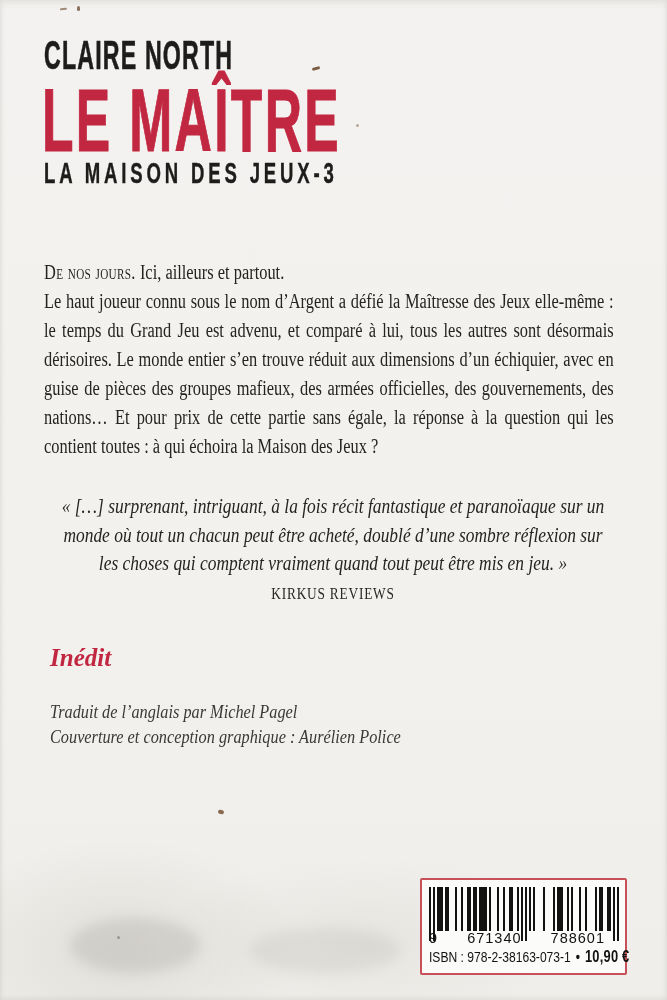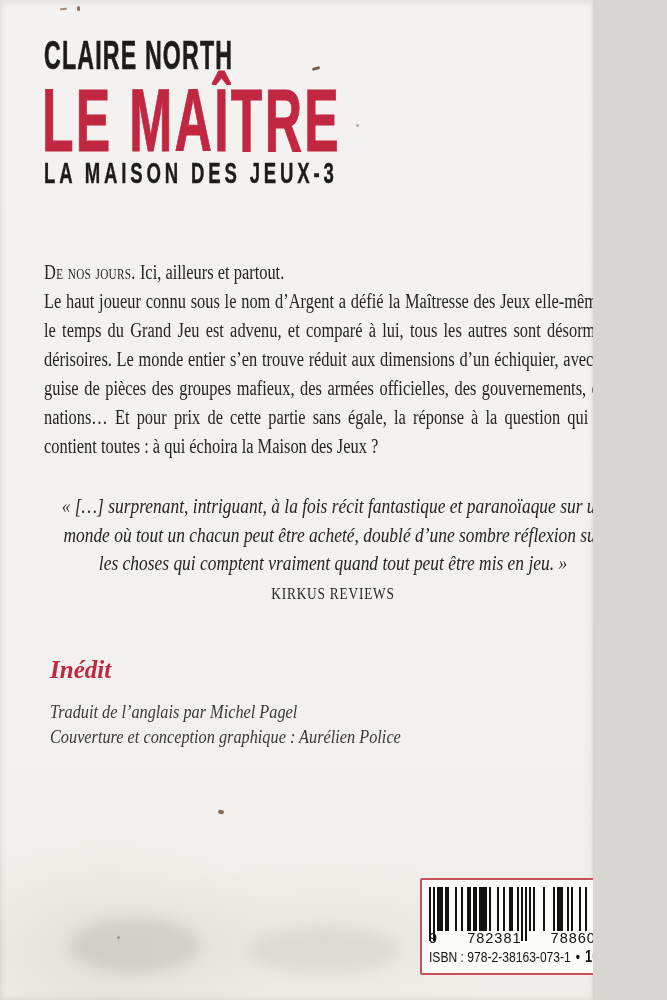--- a/index.html
+++ b/index.html
@@ -6,21 +6,21 @@
     --accent:#c22741;
     --box-border:#c75059;
     --ink:#1d1c1a;
     --body-ink:#262421;
     --paper:#f2f1ee;
   }
   *{margin:0;padding:0;box-sizing:border-box;}
   html,body{width:667px;height:1000px;}
   body{font-family:"Liberation Serif",serif;background:#d8d6d2;}
   .page{
-    position:relative;width:593px;height:1000px;overflow:hidden;
+    position:relative;width:667px;height:1000px;overflow:hidden;
     background:
       radial-gradient(260px 160px at 18% 95%, rgba(168,166,158,0.22), rgba(168,166,158,0) 70%),
       radial-gradient(300px 120px at 55% 94%, rgba(170,168,160,0.14), rgba(170,168,160,0) 70%),
       linear-gradient(180deg,#f3f2f0 0%,#f2f1ee 60%,#efeeea 100%);
     box-shadow:inset 0 3px 6px rgba(90,88,80,0.10), inset 0 -2px 5px rgba(90,88,80,0.08);
   }
   
   .cond{transform-origin:0 0;white-space:nowrap;line-height:1;}
 
   .author{
@@ -56,21 +56,21 @@
     text-align:center;color:var(--body-ink);
   }
   .review .quote{font-style:italic;font-size:20.5px;line-height:28.5px;}
   .review .source{
     margin-top:6px;font-size:16.5px;letter-spacing:1px;color:#2a2826;
     transform:scaleX(0.95);transform-origin:50% 0;
   }
 
   .inedit{
     position:absolute;left:50px;top:644px;
-    font-style:italic;font-weight:700;font-size:25px;color:var(--accent);margin-top:12px;
+    font-style:italic;font-weight:700;font-size:25px;color:var(--accent);
   }
   .credits{
     position:absolute;left:50px;top:700px;width:500px;
     transform:scaleX(0.88);transform-origin:0 0;
     font-style:italic;font-size:18.5px;line-height:25px;color:#3b3936;
   }
 
   .website{
     position:absolute;left:418px;top:852px;width:196px;text-align:center;
     font-family:"Liberation Sans",sans-serif;font-weight:400;font-size:25px;
@@ -241,21 +241,21 @@
         <span class="module"></span>
         <span class="module on"></span>
         <span class="module on"></span>
         <span class="module"></span>
         <span class="module on tall"></span>
         <span class="module tall"></span>
         <span class="module on tall"></span>
       </div>
     <div class="digits">
       <span>9</span>
-      <span>782381</span>
+      <span>671340</span>
       <span>788601</span>
     </div>
     <div class="isbn-row">
       <span>ISBN : 978-2-38163-073-1</span>
       <span class="dot">•</span>
       <span class="price">10,90 €</span>
     </div>
   </div>
 
 </div>

